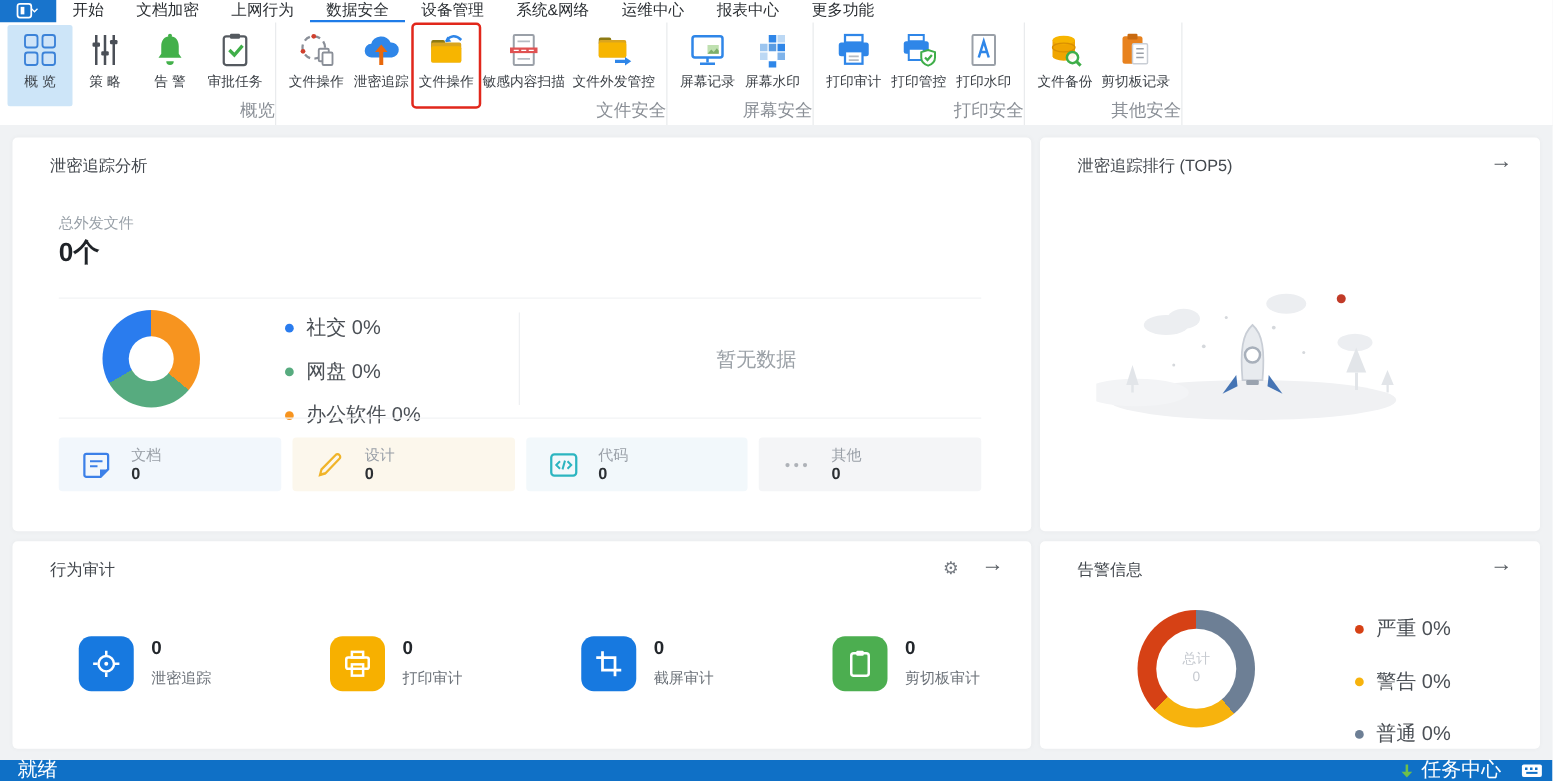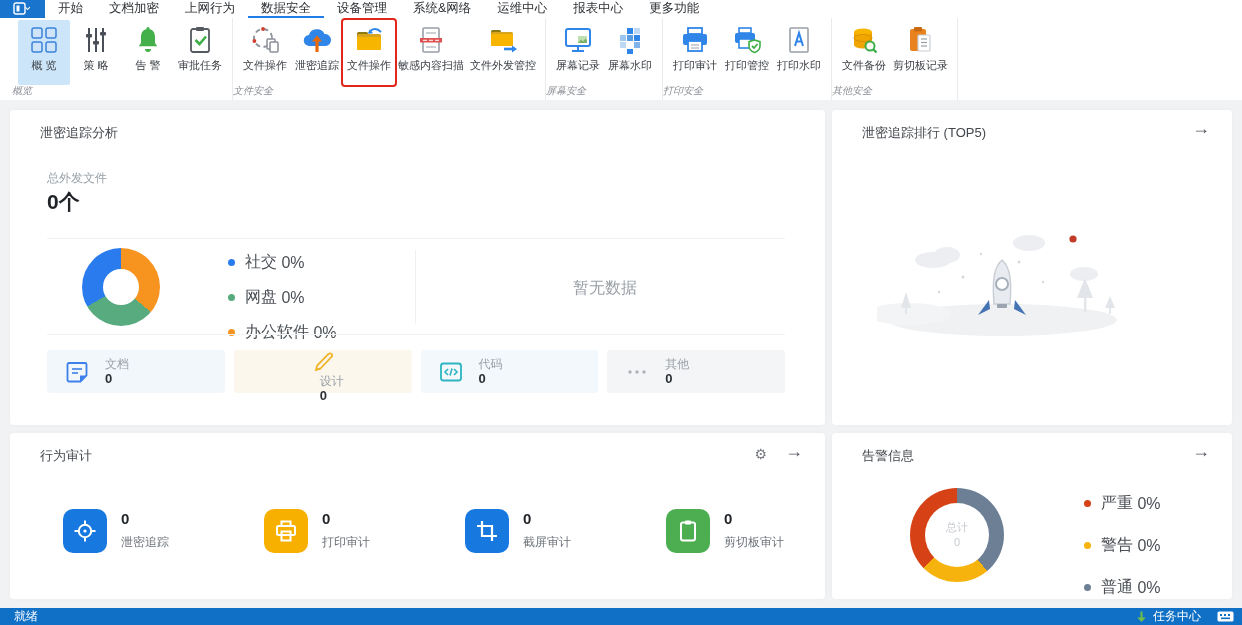--- a/index.html
+++ b/index.html
@@ -5,23 +5,23 @@
   html,body{margin:0;padding:0;}
   body{width:1242px;height:625px;position:relative;overflow:hidden;background:#fff;
        font-family:"Liberation Sans","DejaVu Sans",sans-serif;color:#333;}
   
   .menubar{position:absolute;top:0;left:0;right:0;height:18px;background:#fff;display:flex;align-items:stretch;}
   .logo-btn{width:45px;background:#1874cc;display:flex;align-items:center;justify-content:center;cursor:pointer;}
   .menu-item{display:flex;align-items:center;padding:0 13px;font-size:12.5px;color:#2b2f33;
              border-bottom:2px solid transparent;box-sizing:border-box;cursor:pointer;}
   .menu-item.active{border-bottom-color:#1f7ce8;}
   
-  .ribbon{position:absolute;top:18px;left:12px;right:0;height:82px;background:#fff;border-bottom:1px solid #e3e5e8;display:flex;}
+  .ribbon{position:absolute;top:18px;left:0;right:0;height:82px;background:#fff;border-bottom:1px solid #e3e5e8;display:flex;}
   .rgroup{position:relative;display:flex;align-items:flex-start;padding:2px 6px 14px 6px;border-right:1px solid #e9ebed;}
-  .rgroup-label{position:absolute;bottom:2px;left:0;right:0;text-align:left;font-size:10px;color:#8a8f96;font-style:italic;}
+  .rgroup-label{position:absolute;bottom:2px;left:0;right:0;text-align:right;font-size:14px;color:#8a8f96;}
   .ritem{display:flex;flex-direction:column;align-items:center;min-width:46px;height:62px;padding:3px 3px 0 3px;cursor:pointer;border-radius:2px;}
   .ritem svg{margin-top:2px;}
   .ritem .rlabel{margin-top:3px;font-size:11px;color:#3a3f45;white-space:nowrap;}
   .ritem.selected{background:#cde5f8;}
   .ritem.hl{outline:2px solid #e1271b;outline-offset:0;}
   
   .content{position:absolute;top:100px;left:0;right:0;bottom:17px;background:#f0f2f4;}
   .panel{position:absolute;background:#fff;border-radius:4px;box-shadow:0 0 4px rgba(0,0,0,.03);}
   #p1{left:10px;top:10px;width:815px;height:315px;}
   #p2{left:832px;top:10px;width:400px;height:315px;}
@@ -43,38 +43,38 @@
   .lrow{display:flex;align-items:center;font-size:16px;color:#4a4f55;}
   .ldot{width:7px;height:7px;border-radius:50%;margin-right:10px;flex:0 0 auto;}
   .lg1 .lrow{margin-bottom:14px;}
   .vdiv{position:absolute;left:405px;top:140px;height:74px;border-left:1px solid #eef0f2;}
   .empty-text{position:absolute;left:430px;top:168px;width:330px;text-align:center;font-size:16px;color:#9aa0a6;}
   .cards{position:absolute;left:37px;right:40px;top:240px;display:flex;gap:9px;}
   .card{flex:1;height:43px;border-radius:3px;display:flex;align-items:center;padding-left:18px;box-sizing:border-box;}
   .card .cicon{width:24px;height:24px;margin-right:16px;flex:0 0 auto;}
   .card .cl{font-size:12px;color:#9aa0a8;line-height:14px;}
   .card .cv{font-size:13px;font-weight:700;color:#2b2f33;line-height:15px;}
-  #card0{background:#f2f7fc;} #card1{background:#fcf7ec;flex-direction:column;} #card2{background:#f2f8fb;} #card3{background:#f4f5f7;}
+  #card0{background:#f2f7fc;} #card1{background:#fcf7ec;} #card2{background:#f2f8fb;} #card3{background:#f4f5f7;}
   
   .bitems{position:absolute;left:53px;top:76px;display:flex;}
   .bitem{width:201px;display:flex;align-items:flex-start;cursor:default;}
   .bicon{width:44px;height:44px;border-radius:10px;display:flex;align-items:center;justify-content:center;flex:0 0 auto;}
   .btxt{margin-left:14px;padding-top:1px;}
   .bval{font-size:15px;font-weight:700;color:#22262b;}
   .blab{font-size:12px;color:#6b7178;margin-top:7px;}
   
   #donut2{left:78px;top:55px;width:94px;height:94px;
     background:conic-gradient(#6d7f95 0deg 140deg,#f7b30d 140deg 225deg,#d64115 225deg 360deg);}
   #donut2::after{inset:15px;}
   .donut-center{position:absolute;left:78px;top:55px;width:94px;height:94px;display:flex;flex-direction:column;
     align-items:center;justify-content:center;font-size:11px;color:#c6cad0;z-index:2;}
   .donut-center div{line-height:15px;}
   .lg2 .lrow{margin-bottom:21px;}
   
-  .statusbar{position:absolute;left:0;right:0;bottom:0;height:17px;background:#0f70c6;display:flex;align-items:center;color:#fff;font-size:12px;}
+  .statusbar{position:absolute;left:0;right:0;bottom:0;height:17px;background:#0f70c6;display:flex;align-items:center;color:#fff;font-size:16px;}
   .sb-left{margin-left:14px;}
   .sb-right{margin-left:auto;display:flex;align-items:center;gap:6px;margin-right:8px;}
   .sb-kb{margin-left:10px;display:flex;align-items:center;}
 </style>
 </head>
 <body>
 
 <div class="menubar">
   <div class="logo-btn">
     <svg width="26" height="14" viewBox="0 0 26 14">

